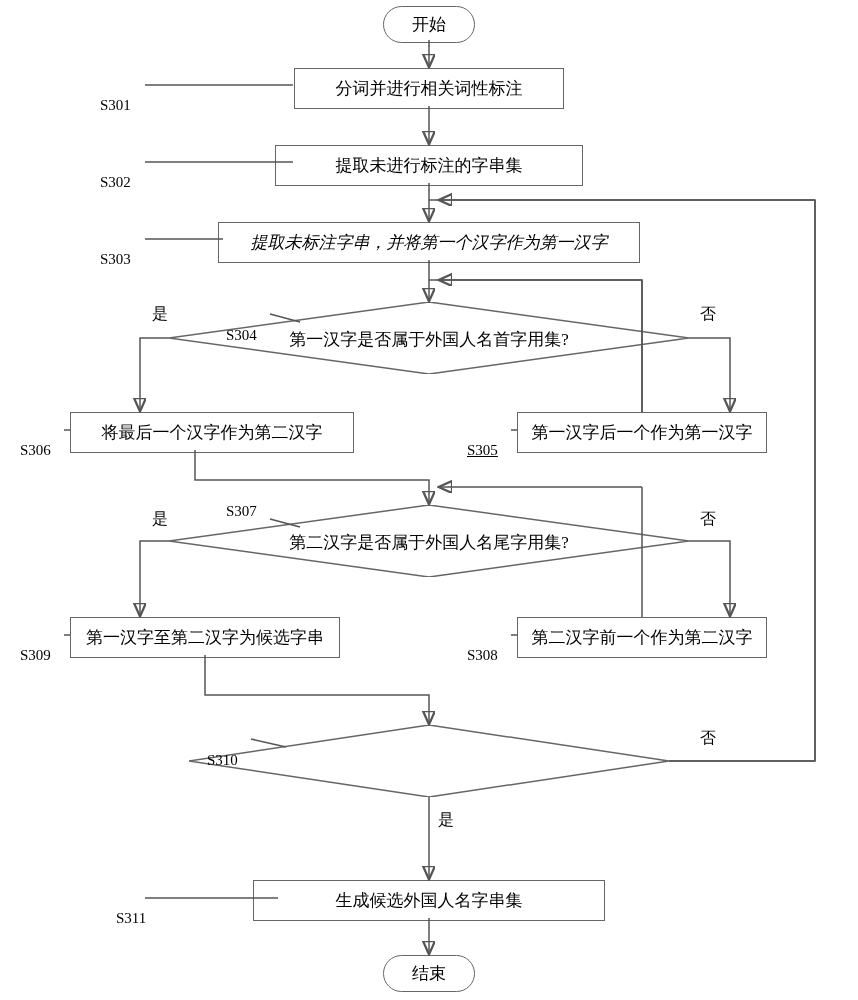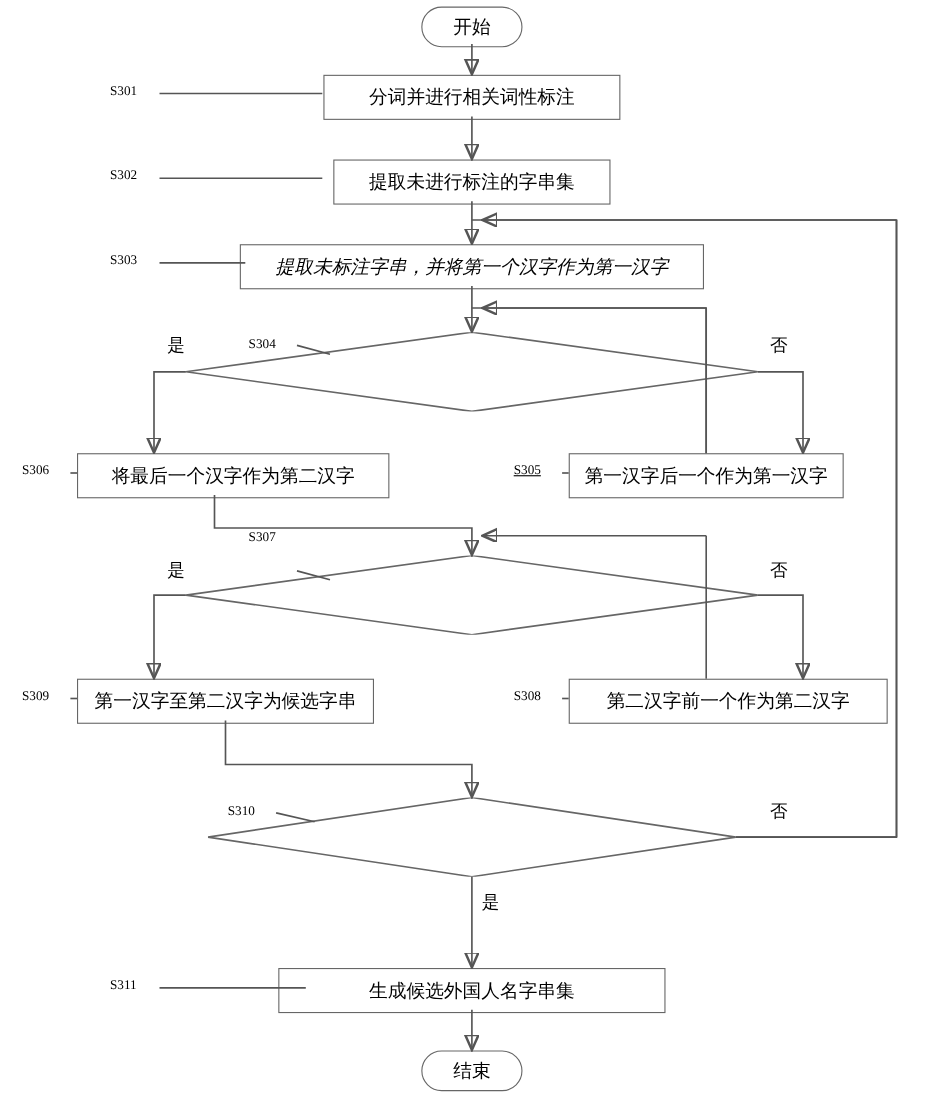--- a/index.html
+++ b/index.html
@@ -40,21 +40,22 @@
     white-space: nowrap;
   }
   .decision {
     position: absolute;
     left: 50%;
     transform: translateX(-50%);
     text-align: center;
   }
   .label {
     position: absolute;
-    font-size: 12px;
+    font-size: 15px;
+    margin-top: 22px;
   }
   .yn {
     position: absolute;
     font-size: 16px;
   }
   svg.lines {
     position: absolute;
     top: 0; left: 0;
     width: 858px;
     height: 1000px;
@@ -70,60 +71,62 @@
     stroke: #555;
   }
 </style>
 </head>
 <body>
 
 <div class="terminal" style="top:6px;">开始</div>
 <div class="terminal" style="top:955px;">结束</div>
 
 <div class="process" style="top:68px; width:270px;">分词并进行相关词性标注</div>
-<div class="process" style="top:145px; width:252px;">提取未进行标注的字串集</div>
+<div class="process" style="top:145px; width:308px;">提取未进行标注的字串集</div>
 <div class="process" style="top:222px; width:422px;font-style:italic;">提取未标注字串，并将第一个汉字作为第一汉字</div>
 
 <div class="process-side" style="top:412px; left:70px; width:284px;">将最后一个汉字作为第二汉字</div>
 <div class="process-side" style="top:412px; left:517px; width:250px;">第一汉字后一个作为第一汉字</div>
 
 <div class="process-side" style="top:617px; left:70px; width:270px;">第一汉字至第二汉字为候选字串</div>
-<div class="process-side" style="top:617px; left:517px; width:290px;">第二汉字前一个作为第二汉字</div>
+<div class="process-side" style="top:617px; left:517px; width:250px;">第二汉字前一个作为第二汉字</div>
 
 <div class="process" style="top:880px; width:352px;">生成候选外国人名字串集</div>
 
 <div class="decision" style="top:302px; width:520px;">
   <svg width="520" height="72" viewBox="0 0 520 72">
     <polygon points="260,0 520,36 260,72 0,36" fill="#fff" stroke="#666" stroke-width="1.5"></polygon>
   </svg>
+  <div style="position:absolute; top:26px; left:0; right:0;">第一汉字是否属于外国人名首字用集?</div>
 </div>
 
 <div class="decision" style="top:505px; width:520px;">
   <svg width="520" height="72" viewBox="0 0 520 72">
     <polygon points="260,0 520,36 260,72 0,36" fill="#fff" stroke="#666" stroke-width="1.5"></polygon>
   </svg>
+  <div style="position:absolute; top:26px; left:0; right:0;">第二汉字是否属于外国人名尾字用集?</div>
 </div>
 
 <div class="decision" style="top:725px; width:480px;">
   <svg width="480" height="72" viewBox="0 0 480 72">
     <polygon points="240,0 480,36 240,72 0,36" fill="#fff" stroke="#666" stroke-width="1.5"></polygon>
   </svg>
 </div>
 
 <div class="label" style="top:75px; left:100px;">S301</div>
 <div class="label" style="top:152px; left:100px;">S302</div>
 <div class="label" style="top:229px; left:100px;">S303</div>
 <div class="label" style="top:305px; left:226px;">S304</div>
 <div class="label" style="top:420px; left:20px;">S306</div>
 <div class="label" style="top:420px; left:467px;text-decoration:underline;">S305</div>
 <div class="label" style="top:481px; left:226px;">S307</div>
 <div class="label" style="top:625px; left:20px;">S309</div>
 <div class="label" style="top:625px; left:467px;">S308</div>
 <div class="label" style="top:730px; left:207px;">S310</div>
-<div class="label" style="top:888px; left:100px;">S311</div>
+<div class="label" style="top:888px; left:116px;">S311</div>
 
 <div class="yn" style="top:304px; left:152px;">是</div>
 <div class="yn" style="top:304px; left:700px;">否</div>
 <div class="yn" style="top:509px; left:152px;">是</div>
 <div class="yn" style="top:509px; left:700px;">否</div>
 <div class="yn" style="top:810px; left:438px;">是</div>
 <div class="yn" style="top:728px; left:700px;">否</div>
 
 <svg class="lines">
   <defs>

